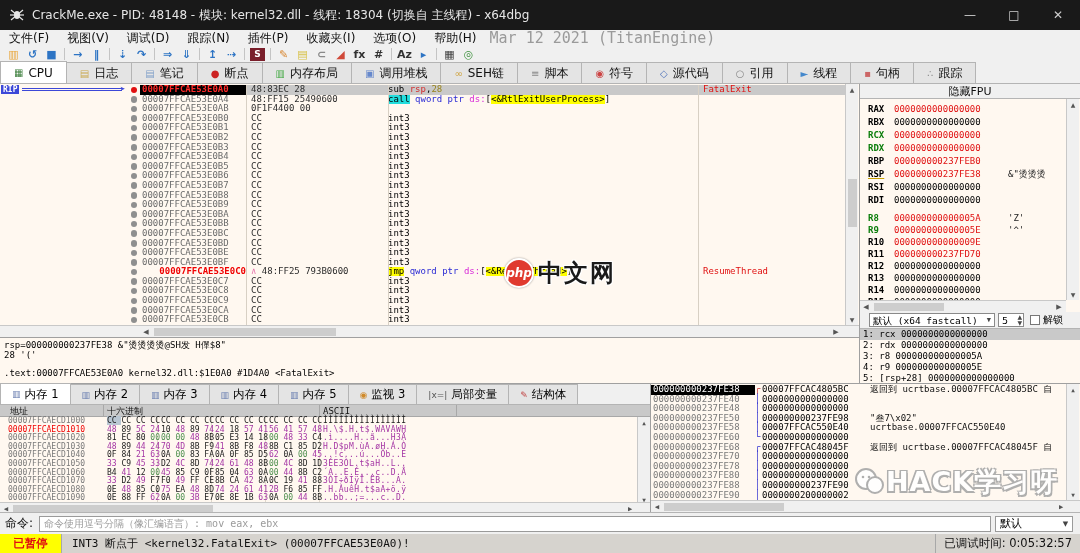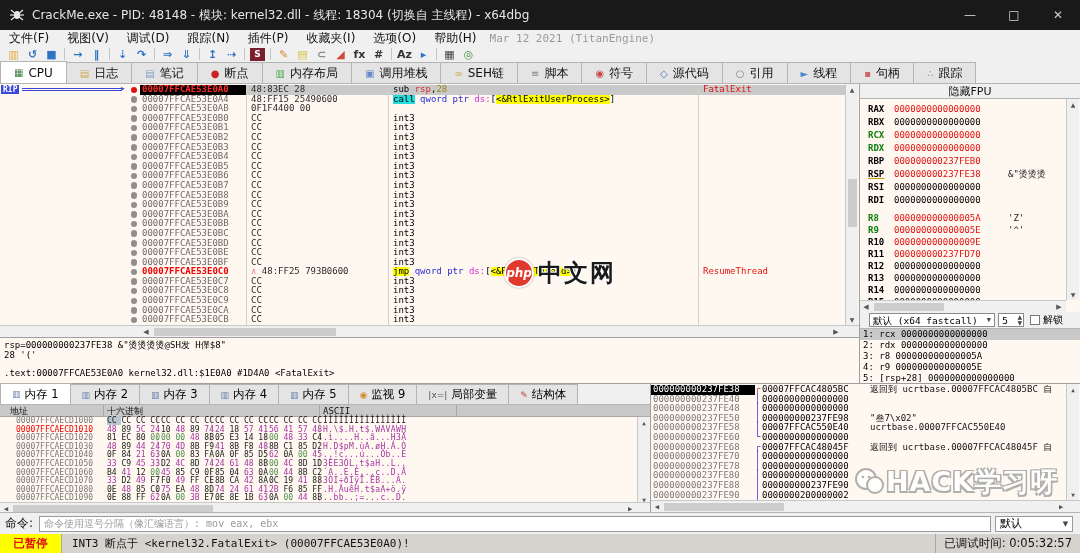--- a/index.html
+++ b/index.html
@@ -14,21 +14,21 @@
   .appicon{ width:16px; height:16px; margin:0 7px 0 9px; position:relative; }
   .appicon svg{ display:block; }
   .winbtns{ margin-left:auto; display:flex; }
   .winbtn{ width:44px; height:30px; display:flex; align-items:center; justify-content:center;
            color:#cfcfcf; font-size:12px; }
 
   
   .menubar{ position:absolute; left:0; top:30px; width:1080px; height:16px; background:#f0f0f0;
             display:flex; align-items:center; font-size:12px; color:#111; }
   .menuitem{ padding:0 9px; }
-  .buildinfo{ color:#9a9a9a; font-family:"DejaVu Sans Mono","Liberation Mono",monospace; font-size:11px; margin-left:4px;}
+  .buildinfo{ color:#9a9a9a; font-family:"DejaVu Sans Mono","Liberation Mono",monospace; font-size:15px; margin-left:4px;}
 
   
   .toolbar{ position:absolute; left:0; top:46px; width:1080px; height:16px; background:#f0f0f0;
             display:flex; align-items:center; padding-left:4px; }
   .tbico{ width:19px; height:15px; display:flex; align-items:center; justify-content:center;
           font-size:11px; font-weight:bold; }
   .tbsep{ width:1px; height:12px; background:#c4c4c4; margin:0 3px; }
 
   
   .maintabs{ position:absolute; left:0; top:62px; width:1080px; height:22px; background:#f0f0f0;
@@ -39,26 +39,26 @@
   .mtab .ticon{ margin-right:5px; font-size:10px; }
 
   
   .disasm{ position:absolute; left:0; top:84px; width:860px; height:253px; background:#fff8f0;
            border-right:1px solid #a0a0a0; overflow:hidden; }
   .dr{ display:flex; height:9.6px; line-height:9.6px; font-size:9px; white-space:pre; }
   .dr>div{ overflow:hidden; }
   .d-gut{ width:140px; position:relative; flex:none; background:#fff8f0; }
   .d-adr{ width:106px; flex:none; color:#6b6b6b; padding-left:2px; }
   .d-byt{ width:142px; flex:none; color:#2c2c2c; padding-left:5px; }
-  .d-ins{ width:310px; flex:none; padding-left:5px; color:#000; }
+  .d-ins{ width:310px; flex:none; color:#000; }
   .d-cmt{ flex:1; padding-left:5px; }
   .dr.sel{ background:#c9c9c9; }
   .dr.sel .d-gut{ background:#fff8f0; }
   .adr-rip{ background:#000; color:#ff2a2a; font-weight:bold; }
-  .adr-bp{ color:#f00000; font-weight:bold; }
+  .adr-bp{ color:#f00000; font-weight:bold;text-align:right; }
   .bpdot{ position:absolute; right:3px; top:1.5px; width:6.5px; height:6.5px; border-radius:50%;
           background:#8f8f8f; }
   .bpdot.red{ background:#e01010; }
   .ripwrap{ position:absolute; left:0; top:0; width:132px; height:9.6px; }
   .riplab{ position:absolute; left:1px; top:0; background:#3c48d8; color:#fff; font-size:8px;
            line-height:9px; padding:0 2px; font-weight:bold; font-family:"DejaVu Sans Mono",monospace; }
   .ripline{ position:absolute; left:22px; top:3px; width:100px; height:3px;
             border-top:1px solid #3c48d8; border-bottom:1px solid #3c48d8; }
   .riphead{ position:absolute; left:120px; top:-1px; color:#3c48d8; font-size:9px; line-height:11px; }
   .t-mn{ color:#000; } .t-reg{ color:#d42a2a; } .t-num{ color:#97831d; }
@@ -117,21 +117,21 @@
   .dtab.sel{ background:#fff; height:21px; }
   .dtab .ticon{ margin-right:4px; font-size:9px; }
   .dump{ position:absolute; left:0; top:404px; width:650px; height:108px; background:#fff8f0;
          border-top:1px solid #b4b4b4; overflow:hidden; }
   .dump-head{ display:flex; height:12px; background:#c9c9c9; font-size:9px; line-height:12px;
               color:#111; border-bottom:1px solid #a8a8a8; }
   .dh-addr{ width:104px; padding-left:10px; border-right:1px solid #a8a8a8; }
   .dh-hex{ width:216px; padding-left:3px; border-right:1px solid #a8a8a8; }
   .dh-ascii{ width:137px; padding-left:3px; border-right:1px solid #a8a8a8; }
   .dumprow{ display:flex; height:8.6px; line-height:8.6px; font-size:8px; white-space:pre; }
-  .du-addr{ width:104px; color:#7a7a7a; padding-left:16px; flex:none;}
+  .du-addr{ width:104px; color:#7a7a7a; padding-left:8px; flex:none;}
   .du-addr.red{ color:#f00000; }
   .du-group{ width:54px; flex:none; border-right:1px solid #e0d8cc; padding-left:3px; }
   .du-ascii{ width:137px; flex:none; padding-left:3px; letter-spacing:0.4px; }
   .by-cc{ color:#1a1a1a; } .by-00{ color:#4e8f4e; } .by-p{ color:#a435a4; } .by-k{ color:#1a1a1a; }
   .by-cur{ background:#b9c6d2; }
   .as-p{ color:#a435a4; } .as-k{ color:#1a1a1a; }
 
   
   .stack{ position:absolute; left:650px; top:383px; width:430px; height:129px; background:#fff8f0;
           border-top:1px solid #a0a0a0; border-left:1px solid #a0a0a0; overflow:hidden; }
@@ -410,21 +410,21 @@
       <div class="dtab">
         <span class="ticon" style="color: rgb(106, 127, 176);">▥</span>
         <span>内存 4</span>
       </div>
       <div class="dtab">
         <span class="ticon" style="color: rgb(106, 127, 176);">▥</span>
         <span>内存 5</span>
       </div>
       <div class="dtab">
         <span class="ticon" style="color: rgb(208, 138, 42);">◉</span>
-        <span>监视 9</span>
+        <span>监视 3</span>
       </div>
       <div class="dtab">
         <span class="ticon" style="color: rgb(85, 85, 85);">|x=|</span>
         <span>局部变量</span>
       </div>
       <div class="dtab">
         <span class="ticon" style="color: rgb(192, 64, 64);">✎</span>
         <span>结构体</span>
       </div>
     </div>

